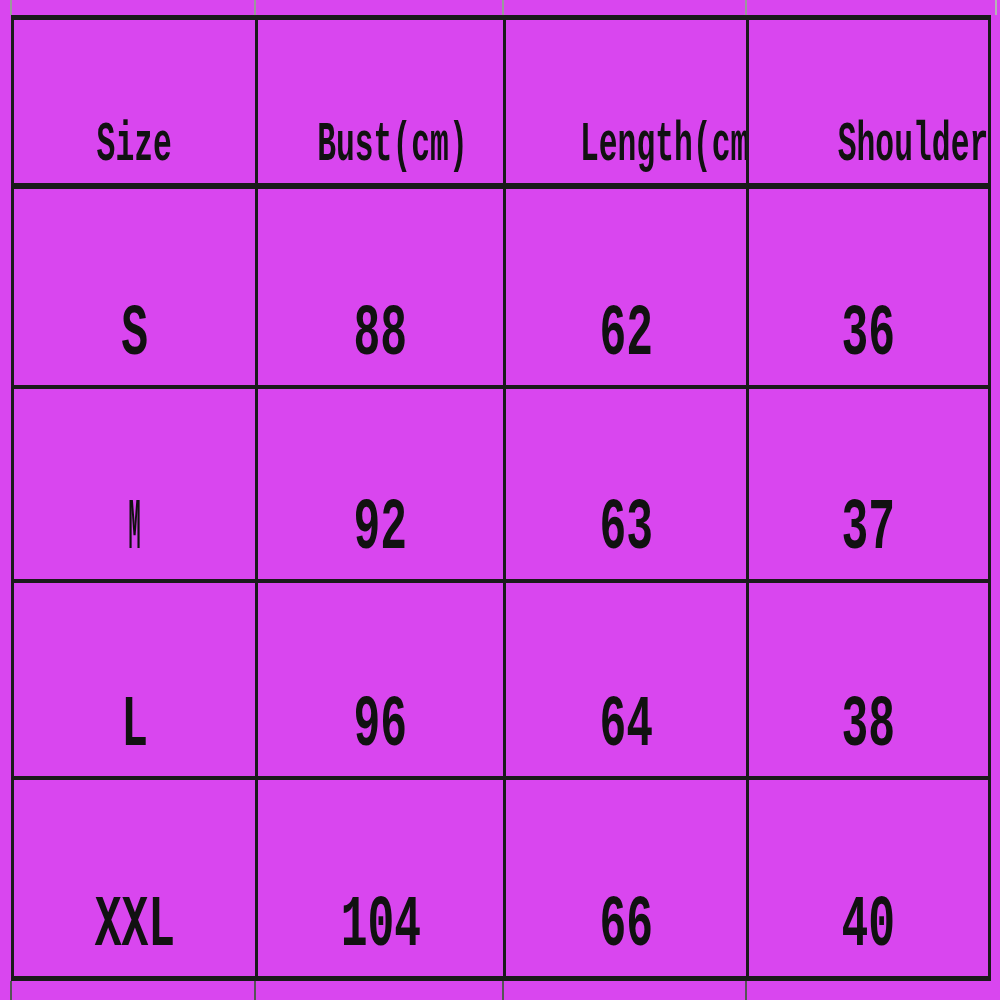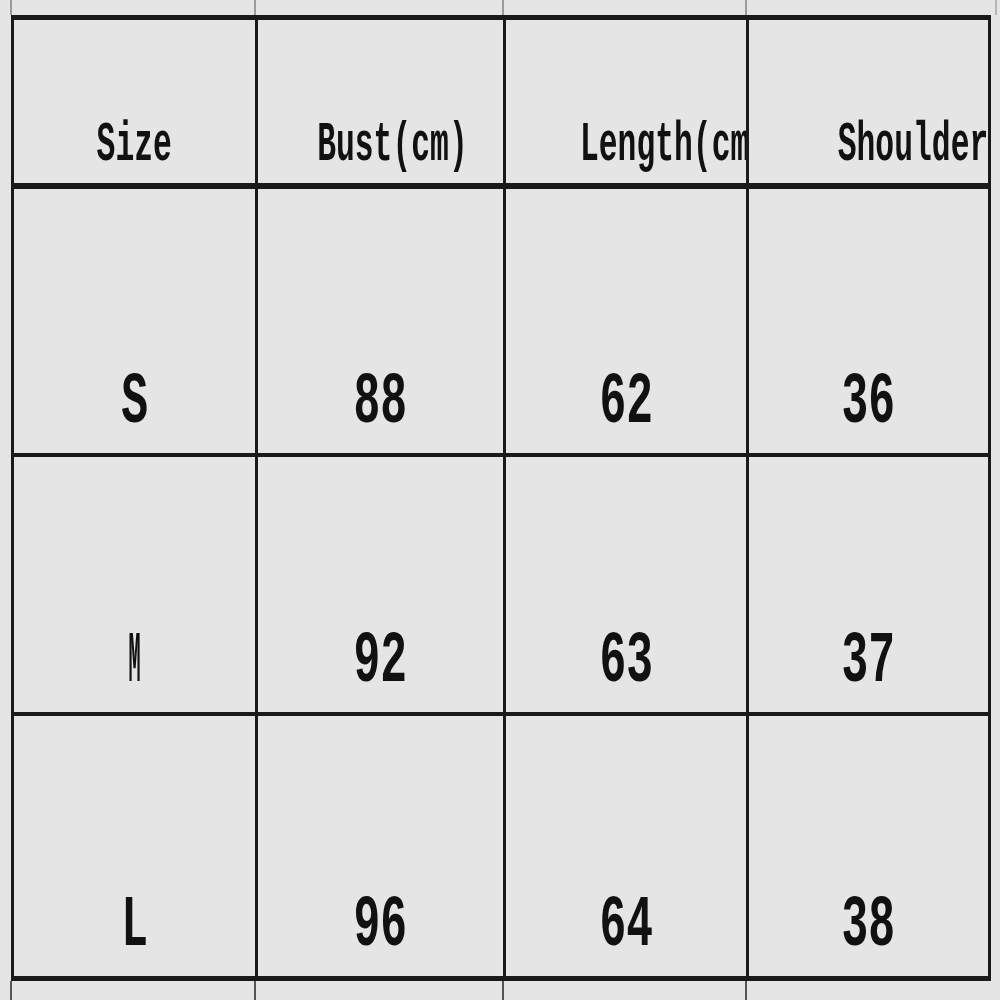--- a/index.html
+++ b/index.html
@@ -1,19 +1,19 @@
 <!DOCTYPE html>
 <html><head>
 <meta charset="utf-8">
 <style>
   html,body { margin:0; padding:0; background:#ffffff; }
   .screen {
     position:relative;
     width:1000px; height:1000px;
-    background:#e5e5e5;
+    background:#d946ef;
     overflow:hidden;
     font-family:"Liberation Mono", monospace;
     font-weight:700;
     color:#111111;
   }
 
   
   .strip { position:absolute; left:0; width:1000px; }
   .strip.top { top:0; height:15px; }
   .strip.bottom { top:981px; height:19px; }
@@ -105,20 +105,26 @@
         <td><span class="cell-text">92</span></td>
         <td><span class="cell-text">63</span></td>
         <td><span class="cell-text">37</span></td>
       </tr>
       <tr class="r-2">
         <td><span class="cell-text">L</span></td>
         <td><span class="cell-text">96</span></td>
         <td><span class="cell-text">64</span></td>
         <td><span class="cell-text">38</span></td>
       </tr>
+      <tr class="r-4">
+        <td><span class="cell-text">XXL</span></td>
+        <td><span class="cell-text">104</span></td>
+        <td><span class="cell-text">66</span></td>
+        <td><span class="cell-text">40</span></td>
+      </tr>
     </tbody>
   </table>
 
   <div class="strip bottom">
     <div class="gridline-v gl-a"></div>
     <div class="gridline-v gl-b"></div>
     <div class="gridline-v gl-c"></div>
     <div class="gridline-v gl-d"></div>
   </div>
 

